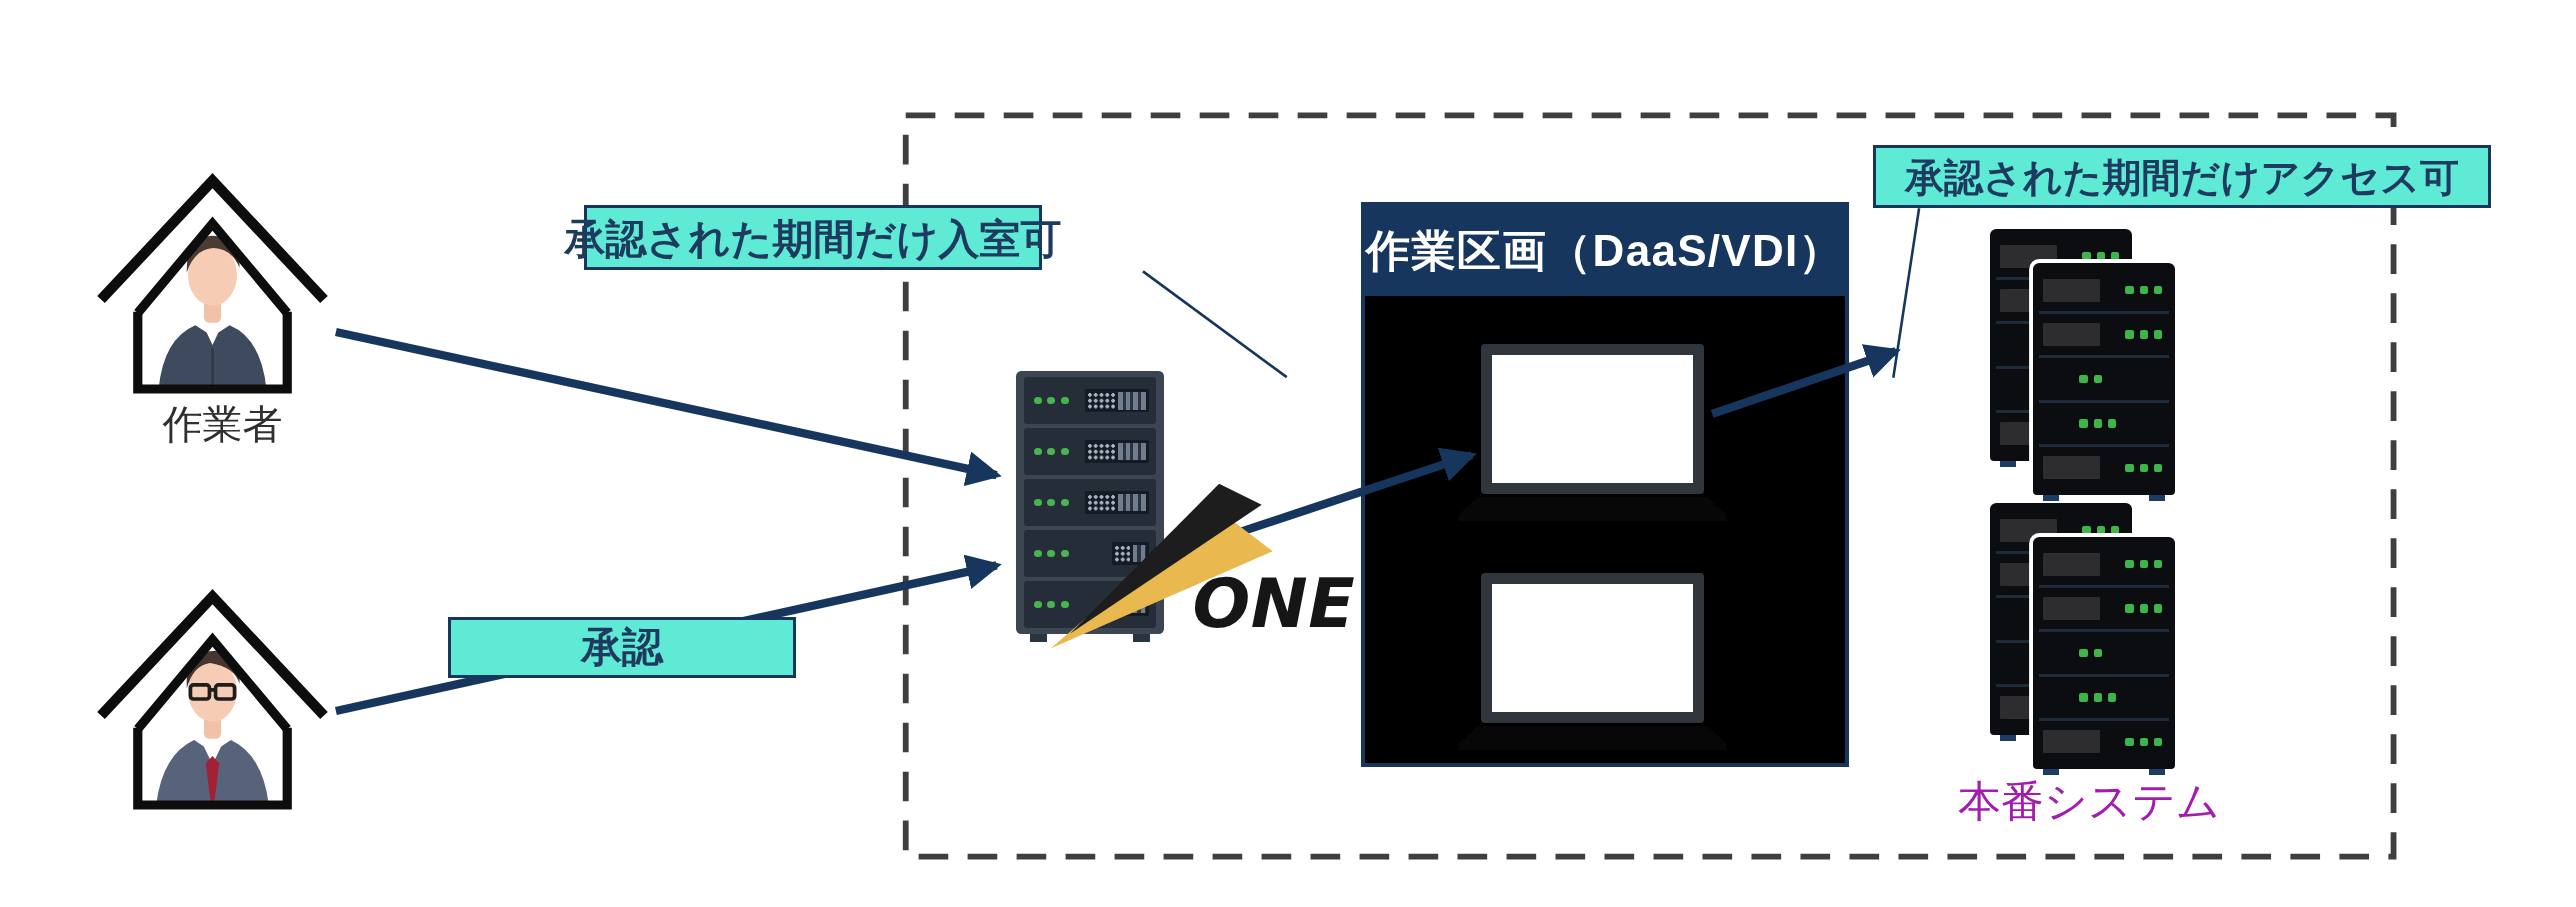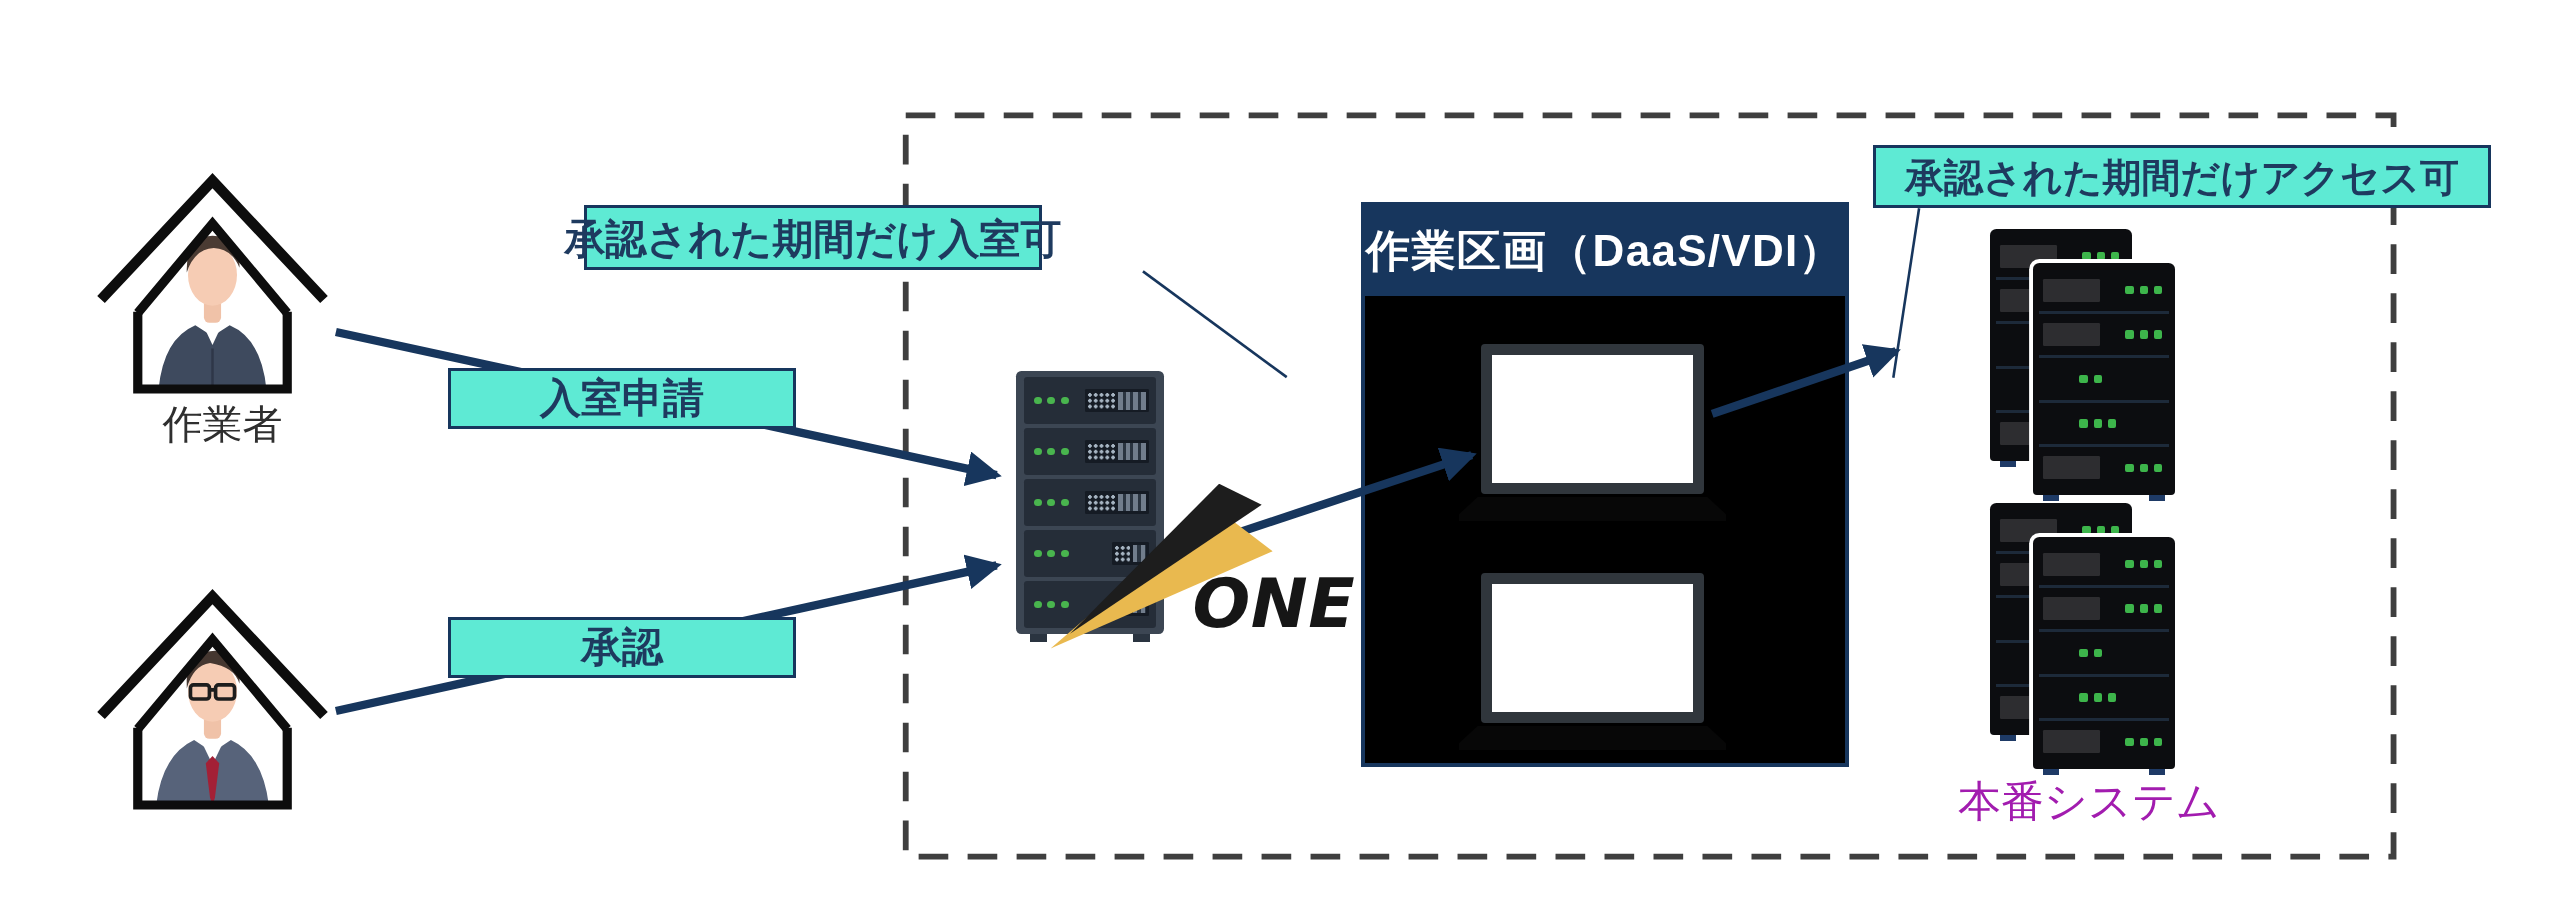--- a/index.html
+++ b/index.html
@@ -180,23 +180,20 @@
         <rect x="164" y="186" width="31" height="23" rx="5"></rect>
         <rect x="205" y="186" width="31" height="23" rx="5"></rect>
         <line x1="195" y1="194" x2="205" y2="194"></line>
       </g>
     </g>
     <path d="M18 236 L200 42 L382 236" stroke="#0d0d0d" stroke-width="17" fill="none"></path>
     <path d="M78 258 L200 112 L322 258" stroke="#0d0d0d" stroke-width="15" fill="none"></path>
     <path d="M78 256 L78 382 L322 382 L322 256" stroke="#0d0d0d" stroke-width="15" fill="none"></path>
   </svg>
 
-  <div class="flow-box" id="entry-request-box">
-    <span>入室申請</span>
-  </div>
   <div class="flow-box" id="approval-box">
     <span>承認</span>
   </div>
 
   <div class="callout-box" id="entry-callout">
     <span>承認された期間だけ入室可</span>
   </div>
   <div class="callout-box" id="access-callout">
     <span>承認された期間だけアクセス可</span>
   </div>

